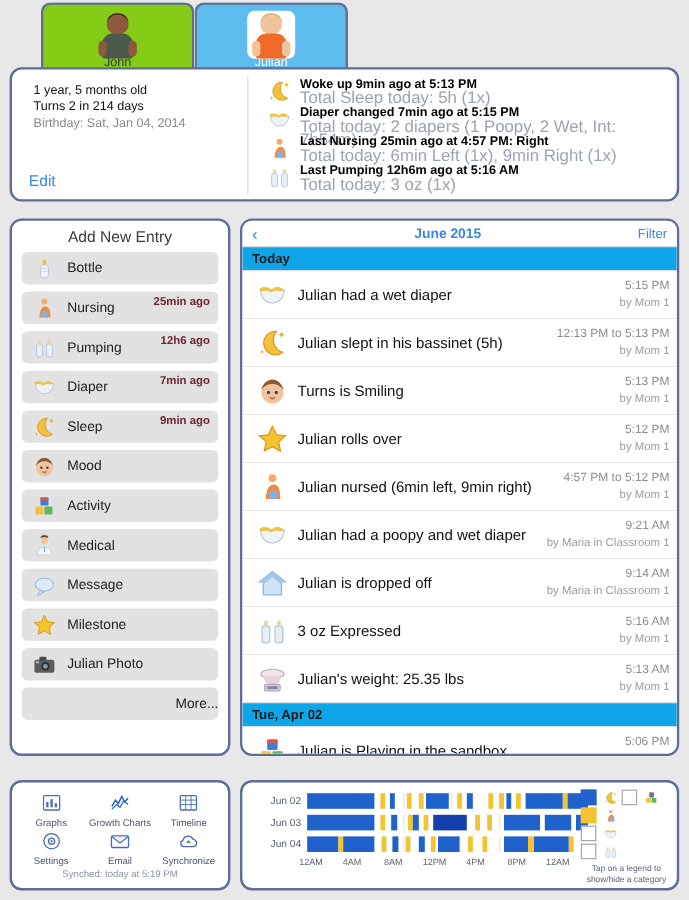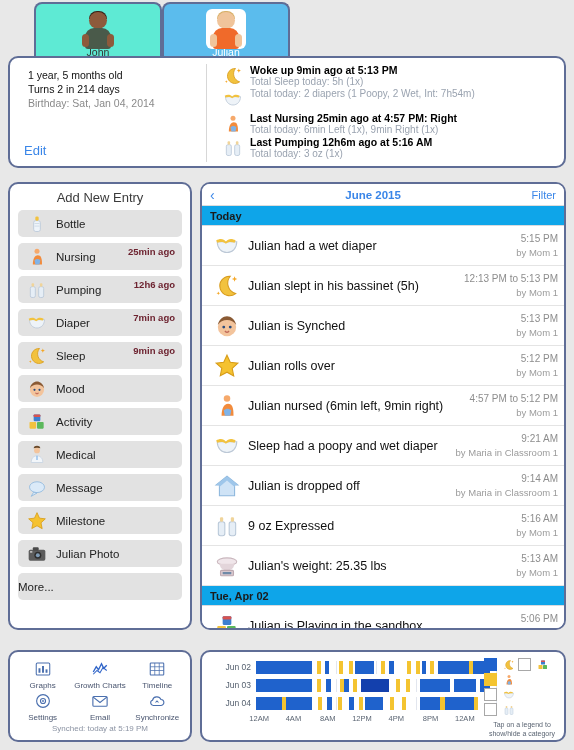--- a/index.html
+++ b/index.html
@@ -26,21 +26,21 @@
   .tab {
     width: 128px; height: 58px;
     border: 2px solid #5f6d96;
     border-radius: 8px 8px 0 0;
     border-bottom: none;
     display: flex; flex-direction: column;
     align-items: center; justify-content: flex-end;
     padding-bottom: 2px;
     position: relative;
   }
-  .tab.inactive { background: #5eead4; color: #333; }
+  .tab.inactive { background: #84cc16; color: #333; }
   .tab.active { background: #5bbced; color: #fff; }
   .tab-photo {
     width: 40px; height: 40px;
     border-radius: 6px;
     position: absolute; top: 5px; left: 50%;
     transform: translateX(-50%);
     overflow: hidden;
     display:flex; align-items:flex-end; justify-content:center;
   }
   .tab.active .tab-photo { background:#fff; }
@@ -59,35 +59,35 @@
   .info-left { position:absolute; left:18px; top:10px; width: 178px; }
   .info-left div { line-height: 14px; font-size: 10.5px; }
   .info-left .muted { color:#8a8a8a; }
   .edit-link { position:absolute; left:14px; bottom:8px; color:#3a86e8; font-size:13px; }
   .info-divider { position:absolute; left:196px; top:6px; width:1px; height:98px; background:#d7d7d7; }
   .summary { position:absolute; left:206px; top:6px; right:8px; }
   .sum-row { display:flex; align-items:flex-start; height:24px; }
   .sum-ico { width:34px; height:24px; display:flex; align-items:center; justify-content:center; flex:0 0 34px; }
   .sum-txt { flex:1; padding-top:0px; }
   .sum-title { font-size:10.5px; font-weight:bold; line-height:12px; color:#000; }
-  .sum-sub { font-size:10px; line-height:11px; color:#9aa3b0; }
+  .sum-sub { font-size:14px; line-height:11px; color:#9aa3b0; }
 
   
   #entry-panel { left: 8px; top: 182px; width: 184px; height: 448px; }
   .entry-title { text-align:center; font-size:13px; color:#3b3b3b; padding:6px 0 5px; }
   .entry-list { padding: 0 8px; }
   .entry-item {
     position: relative;
     height: 27px;
     background: #e2e2e2;
     border-radius: 5px;
     margin-bottom: 6px;
     display: flex; align-items: center;
   }
-  .entry-item.more { justify-content:flex-start; }
+  .entry-item.more { justify-content:flex-end; }
   .e-ico { width: 38px; display:flex; align-items:center; justify-content:center; flex:0 0 38px; }
   .e-label { font-size: 11.5px; color:#222; }
   .e-badge { position:absolute; right:7px; top:3px; font-size:9.5px; font-weight:bold; color:#6d2330; }
 
   
   #feed-panel { left: 200px; top: 182px; width: 366px; height: 448px; overflow:hidden; }
   .feed-head {
     height: 22px; background:#fff;
     display:flex; align-items:center; justify-content:space-between;
     padding: 0 8px; border-bottom:1px solid #dcdcdc;
@@ -189,20 +189,21 @@
         </div>
       </div>
       <div class="sum-row">
         <div class="sum-ico">
           <svg width="20" height="20" viewBox="0 0 24 24">
             <path d="M3 8h18c0 6-4 10-9 10S3 14 3 8z" fill="#eef3f8" stroke="#bcc8d6" stroke-width="1"></path>
             <path d="M2 7c3-2 7-2 9 1 2-3 6-3 9-1l-1 2c-3-1-6-1-8 1-2-2-5-2-8-1z" fill="#f2c23e"></path>
           </svg>
         </div>
         <div class="sum-txt">
+          <div class="sum-title">Diaper changed  7min ago at 5:15 PM</div>
           <div class="sum-sub">Total today: 2 diapers (1 Poopy, 2 Wet, Int: 7h54m)</div>
         </div>
       </div>
       <div class="sum-row">
         <div class="sum-ico">
           <svg width="20" height="20" viewBox="0 0 24 24">
             <circle cx="12" cy="5" r="3" fill="#f6a96b"></circle>
             <path d="M7 21c0-6 2-11 6-11s5 4 5 11z" fill="#f28b3c"></path>
             <path d="M9 16c2-2 5-2 7 0l-1 5H10z" fill="#7fb3e8"></path>
           </svg>
@@ -394,21 +395,21 @@
       <div class="feed-row">
         <div class="f-ico">
           <svg width="26" height="26" viewBox="0 0 24 24">
             <circle cx="12" cy="13" r="8.5" fill="#f3c49c"></circle>
             <path d="M3.5 11c1-5 5-8 8.5-8s7.5 3 8.5 8c-2-3-5-4.5-8.5-4.5S5.5 8 3.5 11z" fill="#8a5a34"></path>
             <circle cx="9" cy="13" r="1.3" fill="#2a4b7c"></circle>
             <circle cx="15" cy="13" r="1.3" fill="#2a4b7c"></circle>
             <path d="M10.5 17c1 1 2 1 3 0" stroke="#c06a5a" stroke-width="1.4" fill="none" stroke-linecap="round"></path>
           </svg>
         </div>
-        <div class="f-text">Julian is Synched</div>
+        <div class="f-text">Turns is Smiling</div>
         <div class="f-meta">
           <div class="f-time">5:13 PM</div>
           <div class="f-by">by Mom 1</div>
         </div>
       </div>
       <div class="feed-row">
         <div class="f-ico">
           <svg width="26" height="26" viewBox="0 0 24 24">
             <path d="M12 2l3 6.6 7 .8-5.2 4.8 1.4 7-6.2-3.5L5.8 21l1.4-7L2 9.4l7-.8z" fill="#f5c230" stroke="#d79c18" stroke-width="1"></path>
           </svg>
@@ -433,21 +434,21 @@
           <div class="f-by">by Mom 1</div>
         </div>
       </div>
       <div class="feed-row">
         <div class="f-ico">
           <svg width="26" height="26" viewBox="0 0 24 24">
             <path d="M3 8h18c0 6-4 10-9 10S3 14 3 8z" fill="#eef3f8" stroke="#bcc8d6" stroke-width="1"></path>
             <path d="M2 7c3-2 7-2 9 1 2-3 6-3 9-1l-1 2c-3-1-6-1-8 1-2-2-5-2-8-1z" fill="#f2c23e"></path>
           </svg>
         </div>
-        <div class="f-text">Sleep had a poopy and wet diaper</div>
+        <div class="f-text">Julian had a poopy and wet diaper</div>
         <div class="f-meta">
           <div class="f-time">9:21 AM</div>
           <div class="f-by">by Maria in Classroom 1</div>
         </div>
       </div>
       <div class="feed-row">
         <div class="f-ico">
           <svg width="26" height="26" viewBox="0 0 24 24">
             <path d="M12 3l10 8h-3v10H5V11H2z" fill="#cfe3f6" stroke="#8fb8dd" stroke-width="1"></path>
             <path d="M12 3l10 8h-3v2l-7-6-7 6v-2H2z" fill="#9ec6ea"></path>
@@ -461,21 +462,21 @@
       </div>
       <div class="feed-row">
         <div class="f-ico">
           <svg width="26" height="26" viewBox="0 0 24 24">
             <rect x="4" y="8" width="6" height="13" rx="2" fill="#e6eef6" stroke="#b9c8d8"></rect>
             <rect x="5.5" y="4" width="3" height="4" rx="1" fill="#f0d49a"></rect>
             <rect x="14" y="8" width="6" height="13" rx="2" fill="#e6eef6" stroke="#b9c8d8"></rect>
             <rect x="15.5" y="4" width="3" height="4" rx="1" fill="#f0d49a"></rect>
           </svg>
         </div>
-        <div class="f-text">9 oz Expressed</div>
+        <div class="f-text">3 oz Expressed</div>
         <div class="f-meta">
           <div class="f-time">5:16 AM</div>
           <div class="f-by">by Mom 1</div>
         </div>
       </div>
       <div class="feed-row">
         <div class="f-ico">
           <svg width="26" height="26" viewBox="0 0 24 24">
             <ellipse cx="12" cy="8" rx="9" ry="3.5" fill="#f0e6ea" stroke="#c9b6bd"></ellipse>
             <path d="M5 10c1 4 2 6 7 6s6-2 7-6z" fill="#e3d5da"></path>

